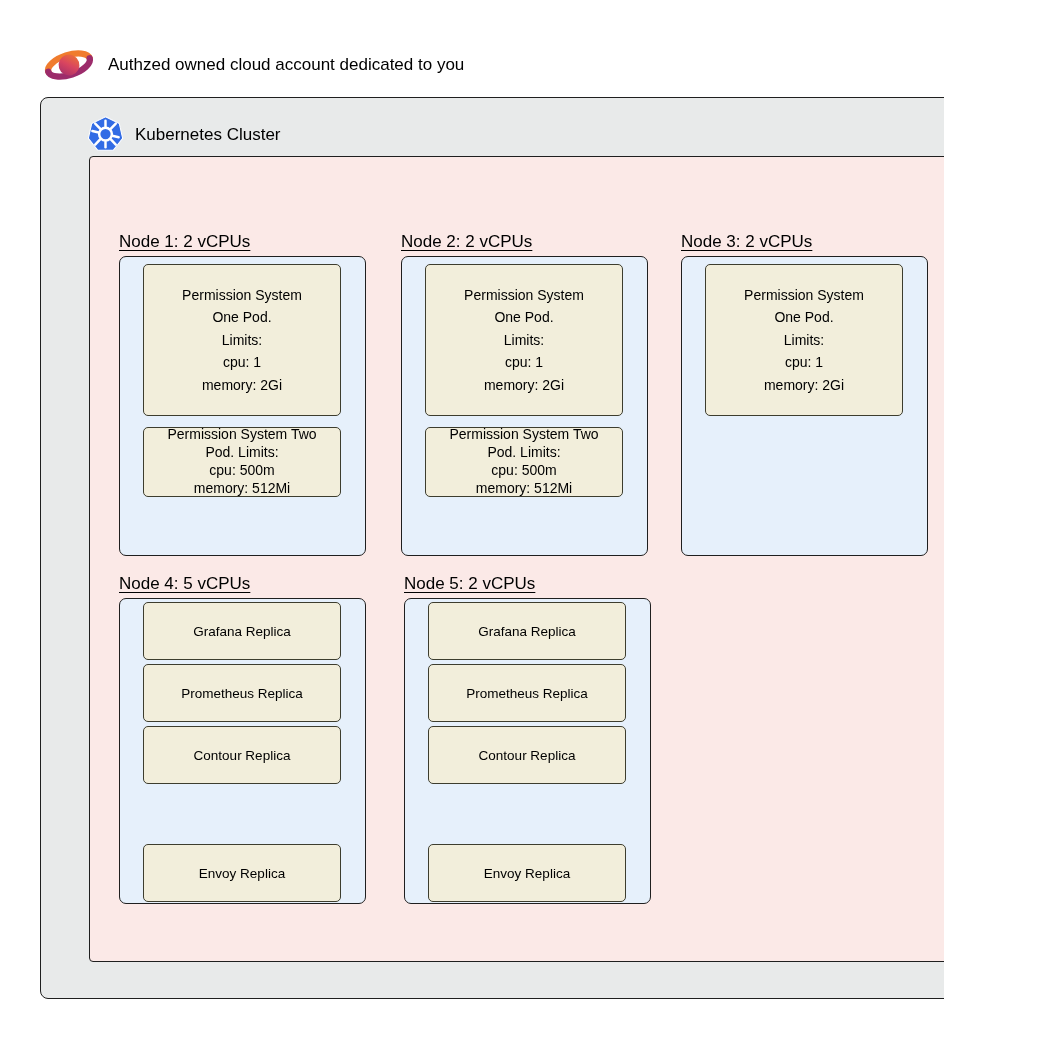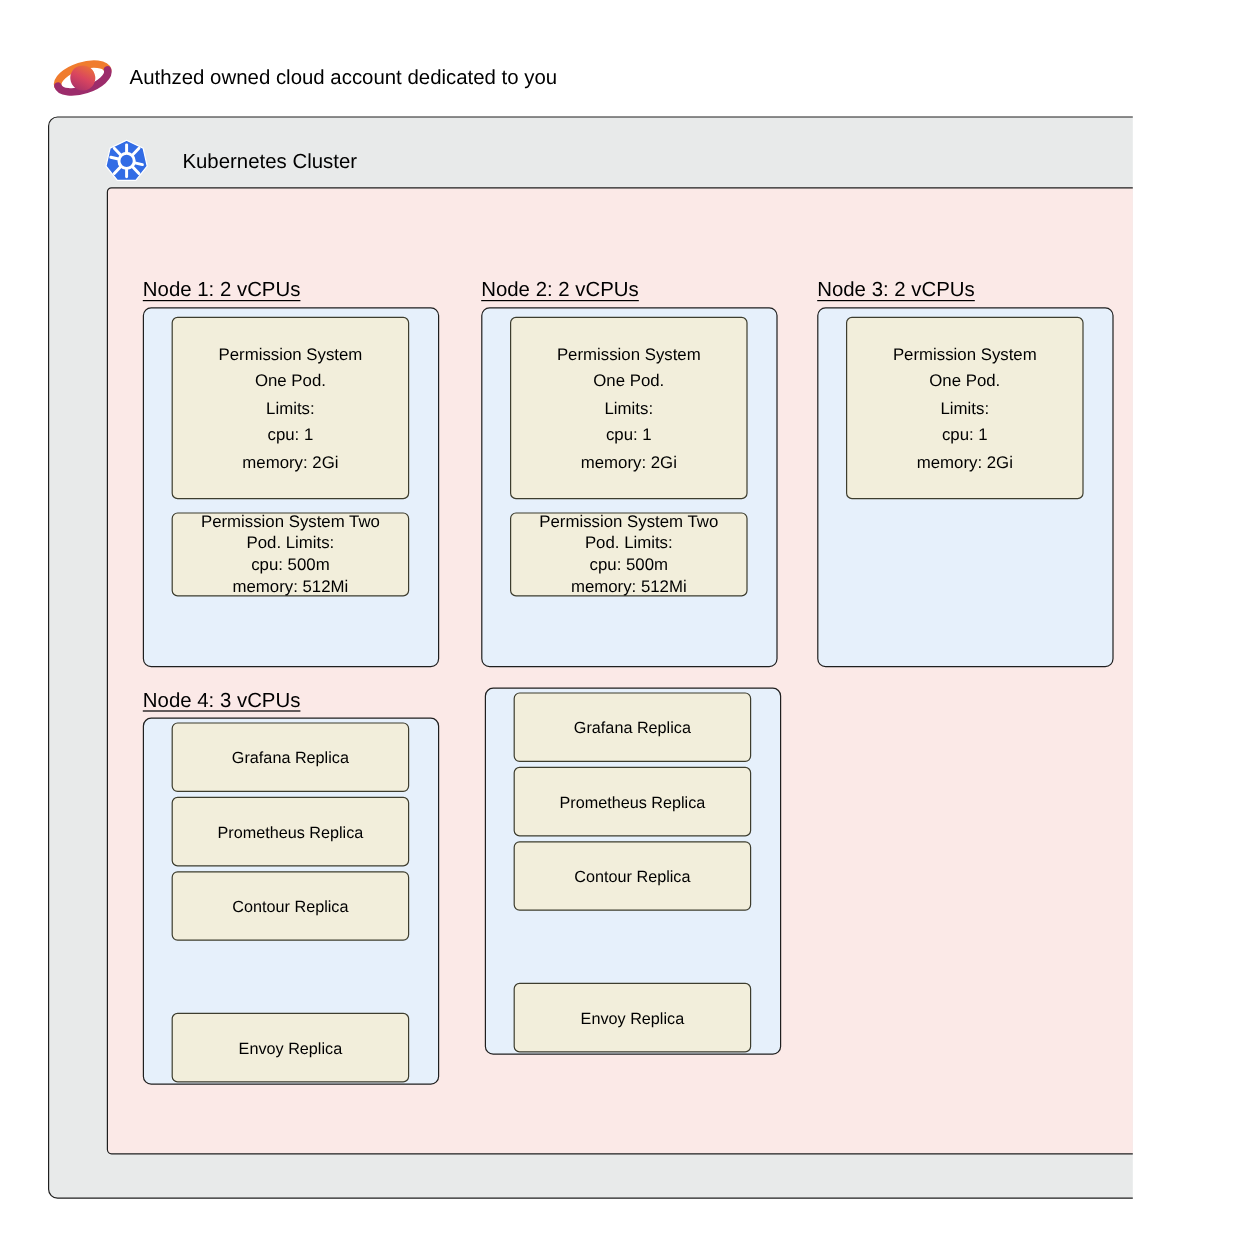--- a/index.html
+++ b/index.html
@@ -15,21 +15,21 @@
   body{font-family:"Liberation Sans","DejaVu Sans",sans-serif;color:#000;}
   .canvas{position:relative;width:944px;height:1046px;background:#fff;overflow:hidden;}
 
   .header{position:absolute;left:40px;top:42px;display:flex;align-items:center;gap:10px;}
   .logo{width:58px;height:46px;display:inline-flex;}
   .title{font-size:17px;color:#000;}
 
   .cloud-box{position:absolute;left:40px;top:97px;width:962px;height:902px;
     background:var(--cloud_fill);border:1.5px solid var(--line);border-radius:8px;}
 
-  .cluster-header{position:absolute;left:46px;top:18px;display:flex;align-items:center;gap:28px;}
+  .cluster-header{position:absolute;left:46px;top:18px;display:flex;align-items:center;gap:11px;}
   .k8s-icon{width:37px;height:37px;display:inline-flex;}
   .cluster-label{font-size:17px;}
 
   .cluster-box{position:absolute;left:48px;top:58px;width:866px;height:806px;
     background:var(--cluster_fill);border:1.5px solid var(--line);border-radius:4px;}
 
   .node-group{position:absolute;width:247px;}
   .node-g1{left:29px;top:74px;}
   .node-g2{left:311px;top:74px;}
   .node-g3{left:591px;top:74px;}
@@ -139,30 +139,31 @@
         <div class="node-box tall">
           <div class="pod pod-big">Permission System
 One Pod.
 Limits:
 cpu: 1
 memory: 2Gi</div>
         </div>
       </div>
 
       <div class="node-group node-g4">
-        <div class="node-label">Node 4: 3 vCPUs</div>
+        <div class="node-label">Node 4: 5 vCPUs</div>
         <div class="node-box taller">
           <div class="pod pod-row pod-r1">Grafana Replica</div>
           <div class="pod pod-row pod-r2">Prometheus Replica</div>
           <div class="pod pod-row pod-r3">Contour Replica</div>
           <div class="pod pod-row pod-r4">Envoy Replica</div>
         </div>
       </div>
 
       <div class="node-group node-g5">
+        <div class="node-label">Node 5: 2 vCPUs</div>
         <div class="node-box taller">
           <div class="pod pod-row pod-r1">Grafana Replica</div>
           <div class="pod pod-row pod-r2">Prometheus Replica</div>
           <div class="pod pod-row pod-r3">Contour Replica</div>
           <div class="pod pod-row pod-r4">Envoy Replica</div>
         </div>
       </div>
 
     </div>
   </div>

